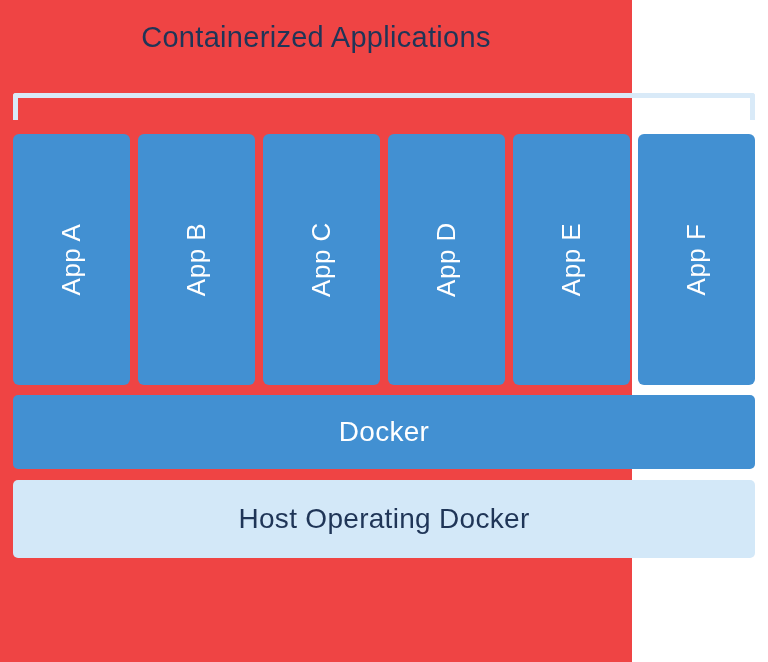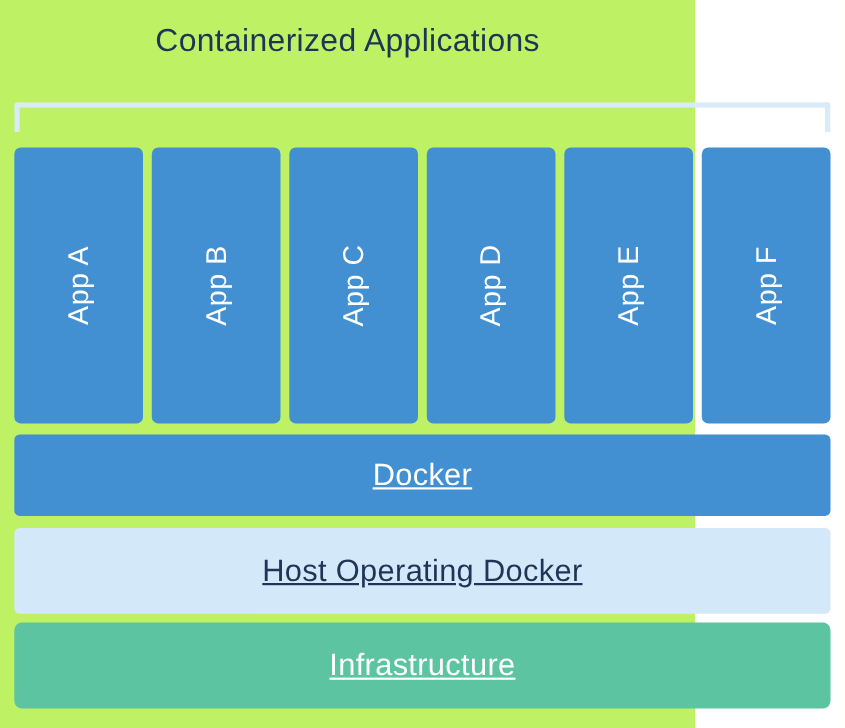--- a/index.html
+++ b/index.html
@@ -15,21 +15,21 @@
   body {
     font-family: "Liberation Sans", sans-serif;
     width: 768px;
     height: 662px;
     overflow: hidden;
   }
   .canvas {
     position: relative;
     width: 632px;
     height: 662px;
-    background: #bef264;
+    background: #ef4444;
   }
   .diagram-title {
     position: absolute;
     top: 21px;
     left: 0;
     width: 100%;
     text-align: center;
     font-size: 29px;
     font-weight: 500;
     letter-spacing: 0.3px;
@@ -75,21 +75,20 @@
   }
   .layer-bar {
     position: absolute;
     left: 13px;
     width: 742px;
     display: flex;
     align-items: center;
     justify-content: center;
     font-size: 28px;
     letter-spacing: 0.3px;
-    text-decoration: underline;
   }
   .docker-bar {
     top: 395px;
     height: 74px;
     background: var(--container-blue);
     color: var(--label-white);
     border-radius: 5px;
     font-weight: 400;
   }
   .host-os-bar {
@@ -136,15 +135,14 @@
     </div>
     <div class="app-col">
       <span class="app-label">App F</span>
     </div>
   </div>
 
   <div class="layer-bar docker-bar">Docker</div>
 
   <div class="layer-bar host-os-bar">Host Operating Docker</div>
 
-  <div class="layer-bar infrastructure-bar">Infrastructure</div>
 
 </div>
 
 </body></html>

